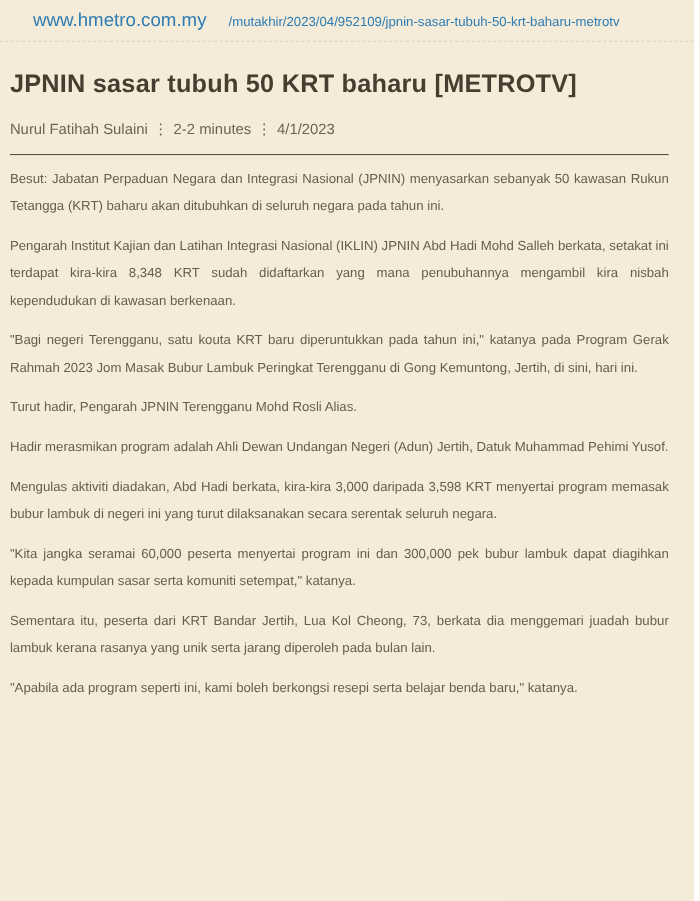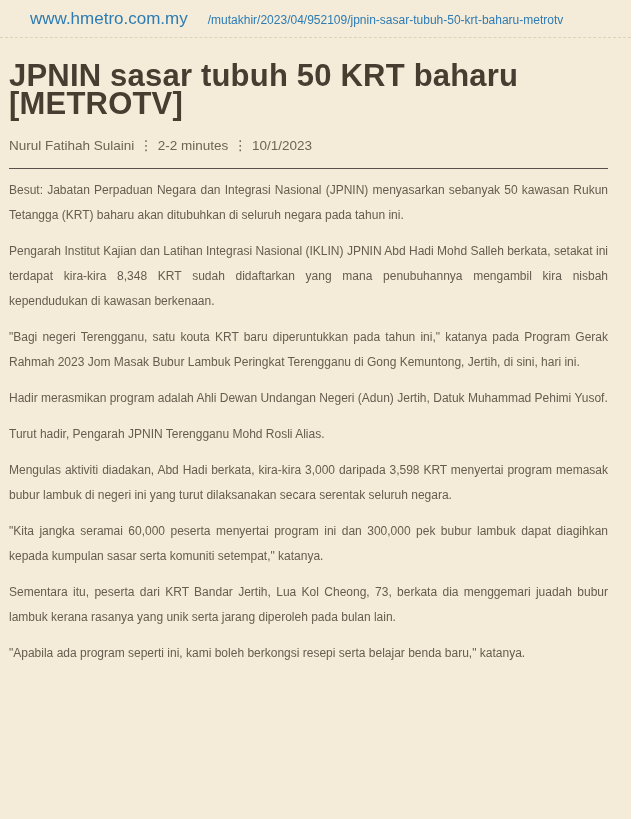--- a/index.html
+++ b/index.html
@@ -32,21 +32,21 @@
   .path-link {
     font-size: 12px;
     margin-left: 20px;
   }
   .dashed-divider {
     border: 0;
     border-top: 1px dashed #e0d2b4;
     margin: 7px -28px 0 -9px; 
   }
   h1.article-title {
-    font-size: 31px;
+    font-size: 23px;
     font-weight: bold;
     color: #473d31;
     margin: 24px 0 0 0;
     line-height: 28px;
     letter-spacing: 0.2px;
   }
   .byline {
     margin-top: 19px;
     font-size: 13.5px;
     color: #6e6354;
@@ -87,31 +87,31 @@
 
   <div class="url-row">
     <a href="#" class="domain-link">www.hmetro.com.my</a><a href="#" class="path-link">/mutakhir/2023/04/952109/jpnin-sasar-tubuh-50-krt-baharu-metrotv</a>
   </div>
 
   <hr class="dashed-divider">
 
   <h1 class="article-title">JPNIN sasar tubuh 50 KRT baharu [METROTV]</h1>
 
   <div class="byline">
-    <span>Nurul Fatihah Sulaini</span><span class="sep">⋮</span><span>2-2 minutes</span><span class="sep">⋮</span><span>10/1/2023</span>
+    <span>Nurul Fatihah Sulaini</span><span class="sep">⋮</span><span>2-2 minutes</span><span class="sep">⋮</span><span>4/1/2023</span>
   </div>
 
   <hr class="byline-divider">
 
   <div class="article-body">
     <p>Besut: Jabatan Perpaduan Negara dan Integrasi Nasional (JPNIN) menyasarkan sebanyak 50 kawasan Rukun Tetangga (KRT) baharu akan ditubuhkan di seluruh negara pada tahun ini.</p>
     <p>Pengarah Institut Kajian dan Latihan Integrasi Nasional (IKLIN) JPNIN Abd Hadi Mohd Salleh berkata, setakat ini terdapat kira-kira 8,348 KRT sudah didaftarkan yang mana penubuhannya mengambil kira nisbah kependudukan di kawasan berkenaan.</p>
     <p>"Bagi negeri Terengganu, satu kouta KRT baru diperuntukkan pada tahun ini," katanya pada Program Gerak Rahmah 2023 Jom Masak Bubur Lambuk Peringkat Terengganu di Gong Kemuntong, Jertih, di sini, hari ini.</p>
+    <p>Turut hadir, Pengarah JPNIN Terengganu Mohd Rosli Alias.</p>
     <p>Hadir merasmikan program adalah Ahli Dewan Undangan Negeri (Adun) Jertih, Datuk Muhammad Pehimi Yusof.</p>
-    <p>Turut hadir, Pengarah JPNIN Terengganu Mohd Rosli Alias.</p>
     <p>Mengulas aktiviti diadakan, Abd Hadi berkata, kira-kira 3,000 daripada 3,598 KRT menyertai program memasak bubur lambuk di negeri ini yang turut dilaksanakan secara serentak seluruh negara.</p>
     <p>"Kita jangka seramai 60,000 peserta menyertai program ini dan 300,000 pek bubur lambuk dapat diagihkan kepada kumpulan sasar serta komuniti setempat," katanya.</p>
     <p>Sementara itu, peserta dari KRT Bandar Jertih, Lua Kol Cheong, 73, berkata dia menggemari juadah bubur lambuk kerana rasanya yang unik serta jarang diperoleh pada bulan lain.</p>
     <p>"Apabila ada program seperti ini, kami boleh berkongsi resepi serta belajar benda baru," katanya.</p>
   </div>
 
 </div>
 
 <div class="scrollbar-track"></div>
 

